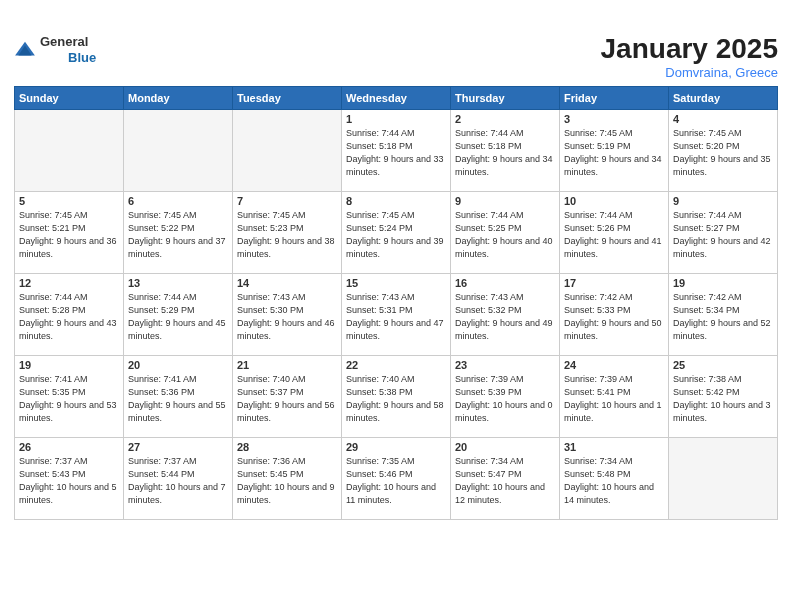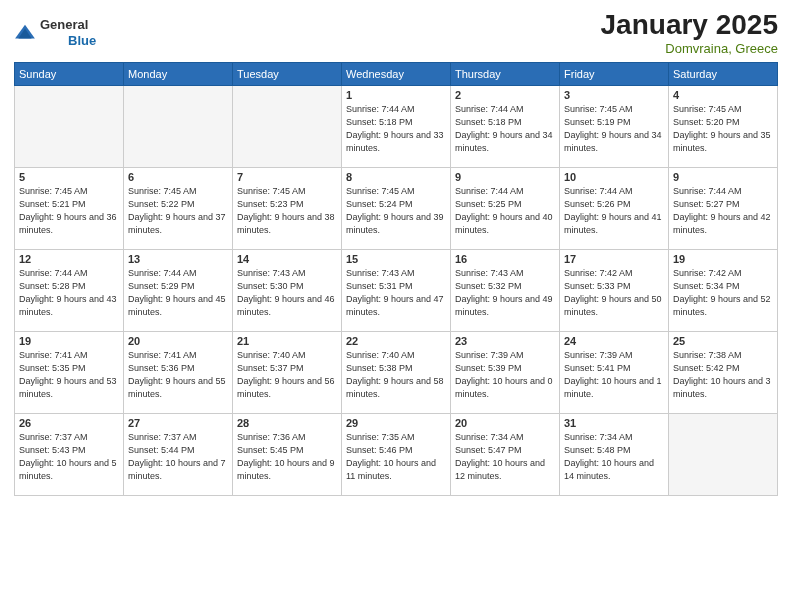--- a/index.html
+++ b/index.html
@@ -12,22 +12,23 @@
     }
     .container {
       width: 792px;
       height: 612px;
       padding: 10px 14px 10px 14px;
       background: #fff;
     }
     .header {
       display: flex;
       justify-content: space-between;
-      align-items: center;
+      align-items: flex-start;
       margin-bottom: 6px;
+      margin-top: 24px;
     }
     .logo {
       display: flex;
       align-items: center;
       gap: 4px;
     }
     .logo-text {
       font-size: 13px;
       font-weight: bold;
       line-height: 1.2;
@@ -42,32 +43,32 @@
       text-align: right;
     }
     .month-title {
       font-size: 28px;
       font-weight: bold;
       color: #222;
       line-height: 1.1;
     }
     .subtitle {
       font-size: 13px;
-      color: #4d7c0f;
+      color: #3b82f6;
     }
     .calendar {
       width: 100%;
       border-collapse: collapse;
       table-layout: fixed;
     }
     .calendar th {
       background: #2a6db5;
       color: #fff;
       font-size: 11px;
-      font-weight: normal;
+      font-weight: bold;
       padding: 5px 4px;
       text-align: left;
       border: 1px solid #1a5a9a;
     }
     .calendar td {
       border: 1px solid #ccc;
       vertical-align: top;
       padding: 3px 4px;
       height: 82px;
       background: #fff;

